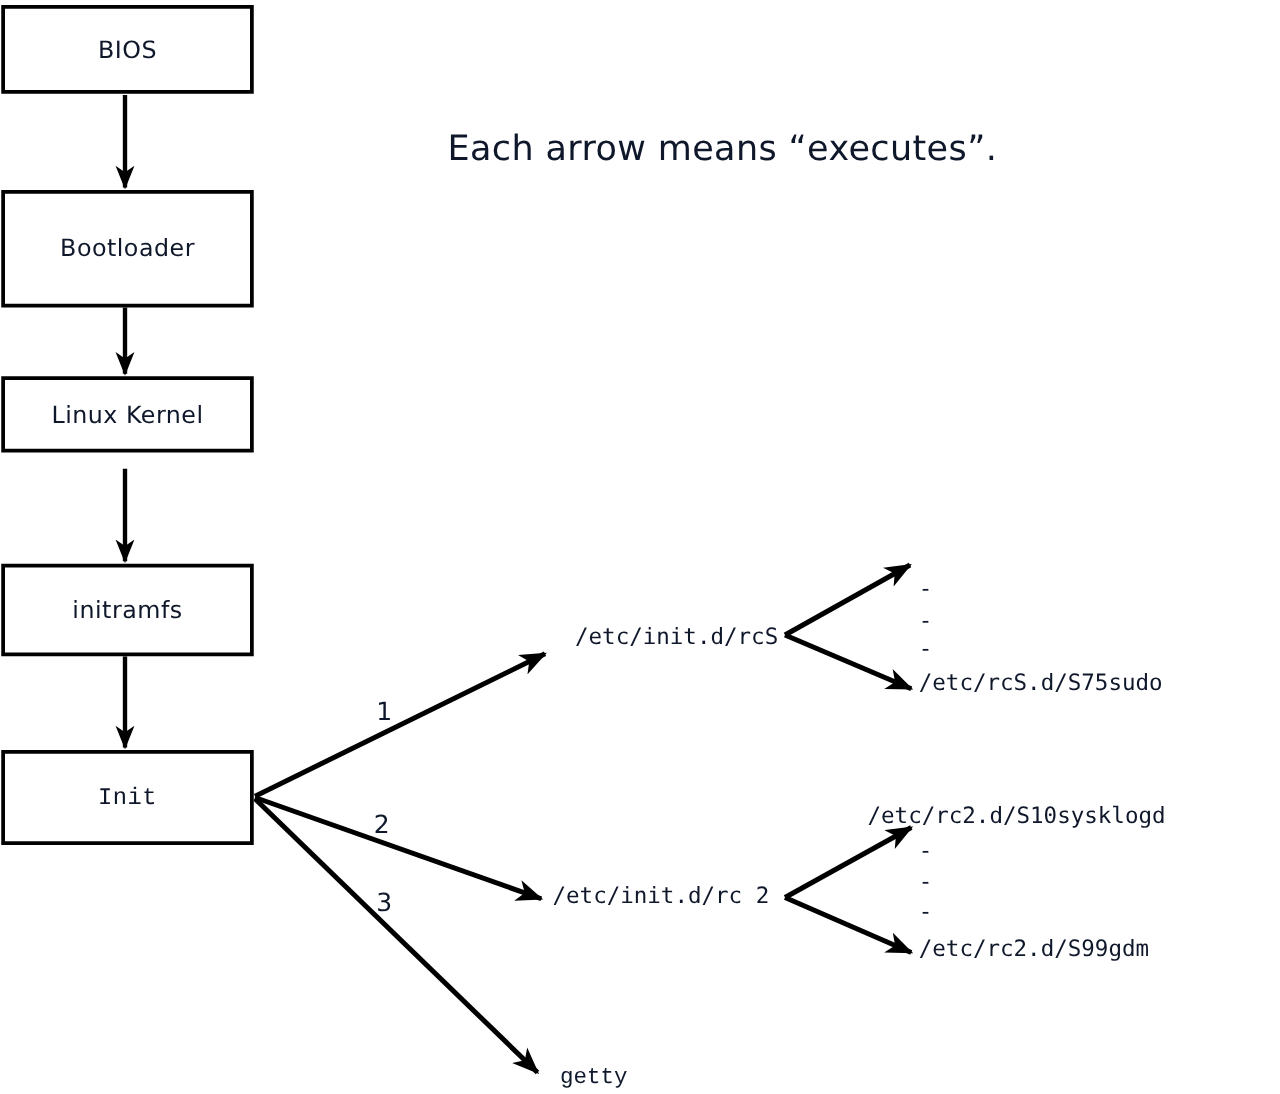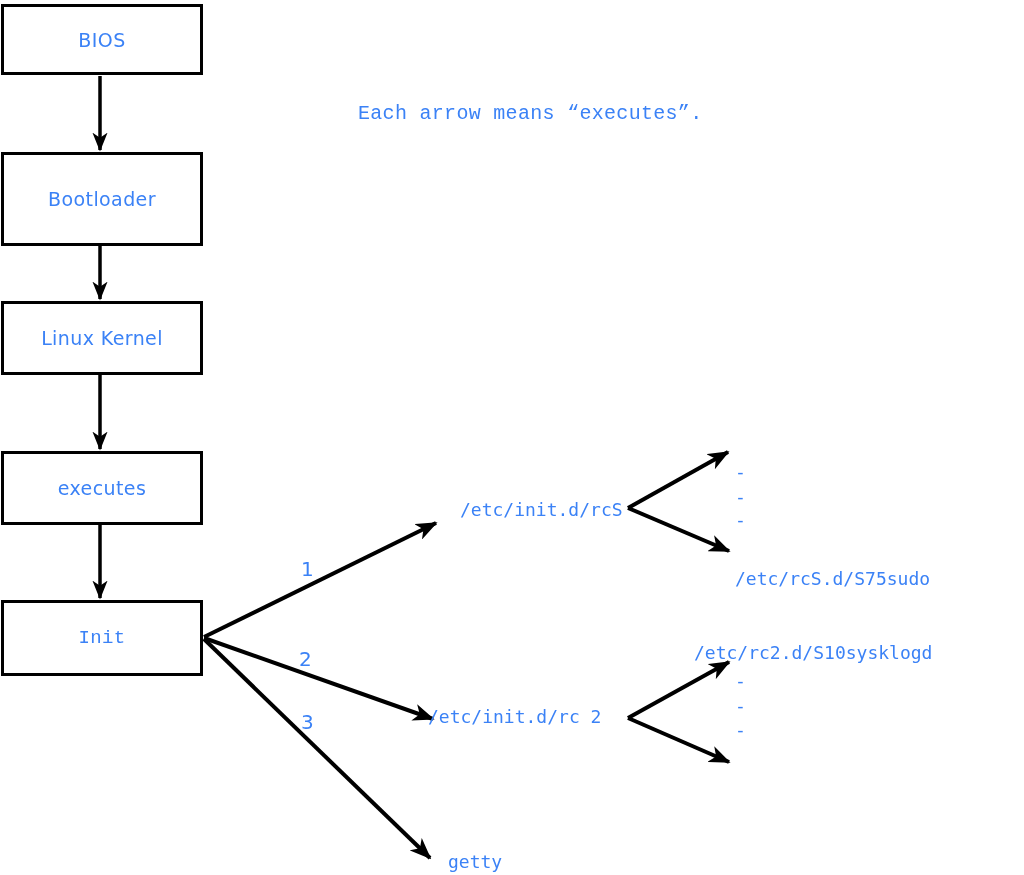--- a/index.html
+++ b/index.html
@@ -6,21 +6,21 @@
     margin: 0;
     padding: 0;
     background: #ffffff;
   }
   #stage {
     position: relative;
     width: 1024px;
     height: 875px;
     background: #ffffff;
     font-family: "DejaVu Sans", "Liberation Sans", sans-serif;
-    color: #3b82f6;
+    color: #0f172a;
     overflow: hidden;
   }
   #arrows {
     position: absolute;
     left: 0;
     top: 0;
     width: 1024px;
     height: 875px;
   }
   .node-box {
@@ -34,24 +34,23 @@
     align-items: center;
     justify-content: center;
     font-size: 19px;
     letter-spacing: 0.4px;
     white-space: nowrap;
   }
   .caption {
     position: absolute;
     left: 358px;
     top: 102px;
-    font-size: 20px;
+    font-size: 28px;
     letter-spacing: 0.3px;
     white-space: nowrap;
-    font-family: Liberation Mono, monospace;
   }
   .arrow-num {
     position: absolute;
     font-size: 20px;
     line-height: 20px;
     white-space: nowrap;
   }
   .mono {
     position: absolute;
     font-family: "DejaVu Sans Mono", "Liberation Mono", monospace;
@@ -83,37 +82,38 @@
 
     <line x1="628" y1="508" x2="728" y2="452" stroke="#000" stroke-width="4" marker-end="url(#ah)"></line>
     <line x1="628" y1="508" x2="729" y2="551" stroke="#000" stroke-width="4" marker-end="url(#ah)"></line>
 
     <line x1="628" y1="718" x2="729" y2="662" stroke="#000" stroke-width="4" marker-end="url(#ah)"></line>
     <line x1="628" y1="718" x2="729" y2="762" stroke="#000" stroke-width="4" marker-end="url(#ah)"></line>
   </svg>
 
   <div class="node-box" style="top:4px;height:71px;">BIOS</div>
   <div class="node-box" style="top:152px;height:94px;">Bootloader</div>
-  <div class="node-box" style="top:301px;height:74px;">Linux Kernel</div>
-  <div class="node-box" style="top:451px;height:74px;">executes</div>
+  <div class="node-box" style="top:301px;height:61px;">Linux Kernel</div>
+  <div class="node-box" style="top:451px;height:74px;">initramfs</div>
   <div class="node-box" style="top:600px;height:76px;font-family:Liberation Mono, monospace;">Init</div>
 
   <div class="caption">Each arrow means “executes”.</div>
 
   <div class="arrow-num" style="left:301px;top:559px;">1</div>
   <div class="arrow-num" style="left:299px;top:649px;">2</div>
   <div class="arrow-num" style="left:301px;top:712px;">3</div>
 
   <div class="mono" style="left:460px;top:498px;">/etc/init.d/rcS</div>
   <div class="mono" style="left:735px;top:460px;">-</div>
   <div class="mono" style="left:735px;top:485px;">-</div>
   <div class="mono" style="left:735px;top:508px;">-</div>
-  <div class="mono" style="left:735px;top:535px;margin-top:32px;">/etc/rcS.d/S75sudo</div>
+  <div class="mono" style="left:735px;top:535px;">/etc/rcS.d/S75sudo</div>
 
-  <div class="mono" style="left:428px;top:705px;text-align:right;">/etc/init.d/rc 2</div>
+  <div class="mono" style="left:442px;top:705px;text-align:right;">/etc/init.d/rc 2</div>
   <div class="mono" style="left:694px;top:641px;">/etc/rc2.d/S10sysklogd</div>
   <div class="mono" style="left:735px;top:669px;">-</div>
   <div class="mono" style="left:735px;top:694px;">-</div>
   <div class="mono" style="left:735px;top:718px;">-</div>
+  <div class="mono" style="left:735px;top:748px;">/etc/rc2.d/S99gdm</div>
 
-  <div class="mono" style="left:448px;top:850px;">getty</div>
+  <div class="mono" style="left:448px;top:850px;font-family:Liberation Mono, monospace;">getty</div>
 
 </div>
 
 </body></html>

